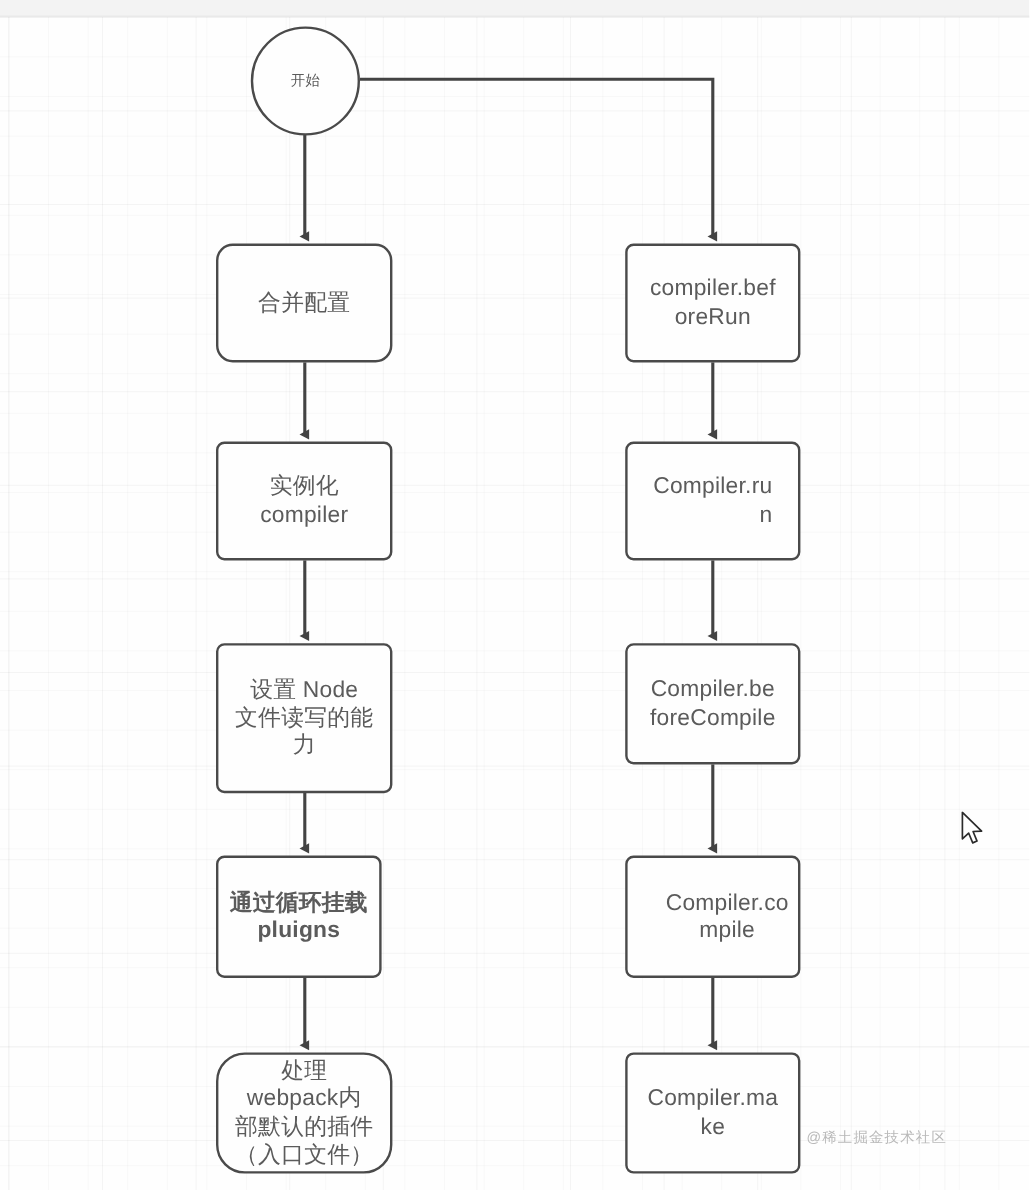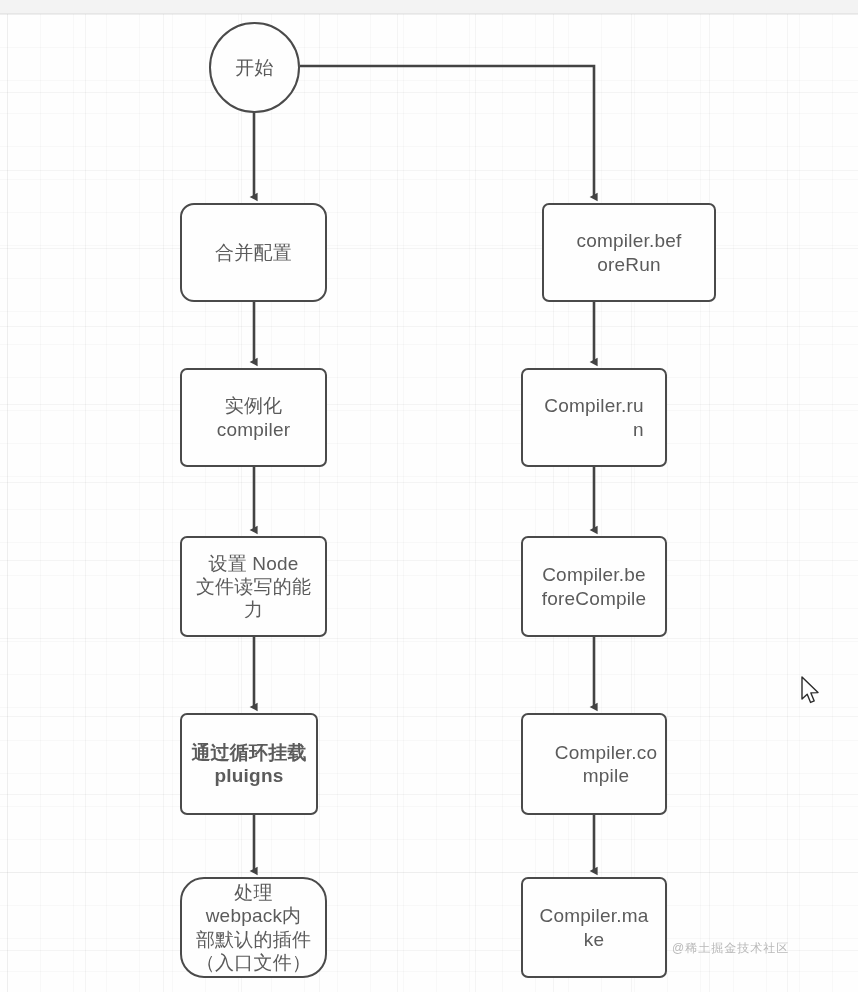--- a/index.html
+++ b/index.html
@@ -51,21 +51,21 @@
     color: #5b5b5b;
     line-height: 1.22;
     letter-spacing: 0.2px;
   }
   .node.rect {
     border-radius: 7px;
     font-size: 19px;
   }
   .node.circle {
     border-radius: 50%;
-    font-size: 19px;
+    font-size: 12px;
   }
   .node .label {
     display: block;
     padding: 0 6px;
     white-space: pre-line;
   }
   #watermark {
     position: absolute;
     left: 672px;
     top: 940px;
@@ -119,39 +119,39 @@
 
   <div class="node rect" style="left:180px; top:203px; width:147px; height:99px;border-radius:14px;">
     <span class="label">合并配置</span>
   </div>
 
   <div class="node rect" style="left:180px; top:368px; width:147px; height:99px;align-items:center;">
     <span class="label">实例化
 compiler</span>
   </div>
 
-  <div class="node rect" style="left:180px; top:536px; width:147px; height:101px;">
+  <div class="node rect" style="left:180px; top:536px; width:147px; height:125px;">
     <span class="label">设置 Node
 文件读写的能
 力</span>
   </div>
 
   <div class="node rect" style="left:180px; top:713px; width:138px; height:102px;font-weight:bold;">
     <span class="label">通过循环挂载
 pluigns</span>
   </div>
 
   <div class="node rect" style="left:180px; top:877px; width:147px; height:101px;border-radius:24px;">
     <span class="label">处理
 webpack内
 部默认的插件
 （入口文件）</span>
   </div>
 
-  <div class="node rect" style="left:542px; top:203px; width:174px; height:99px;">
+  <div class="node rect" style="left:521px; top:203px; width:146px; height:99px;">
     <span class="label">compiler.bef
 oreRun</span>
   </div>
 
   <div class="node rect" style="left:521px; top:368px; width:146px; height:99px;text-align:right;">
     <span class="label">Compiler.ru
 n</span>
   </div>
 
   <div class="node rect" style="left:521px; top:536px; width:146px; height:101px;align-items:center;">

